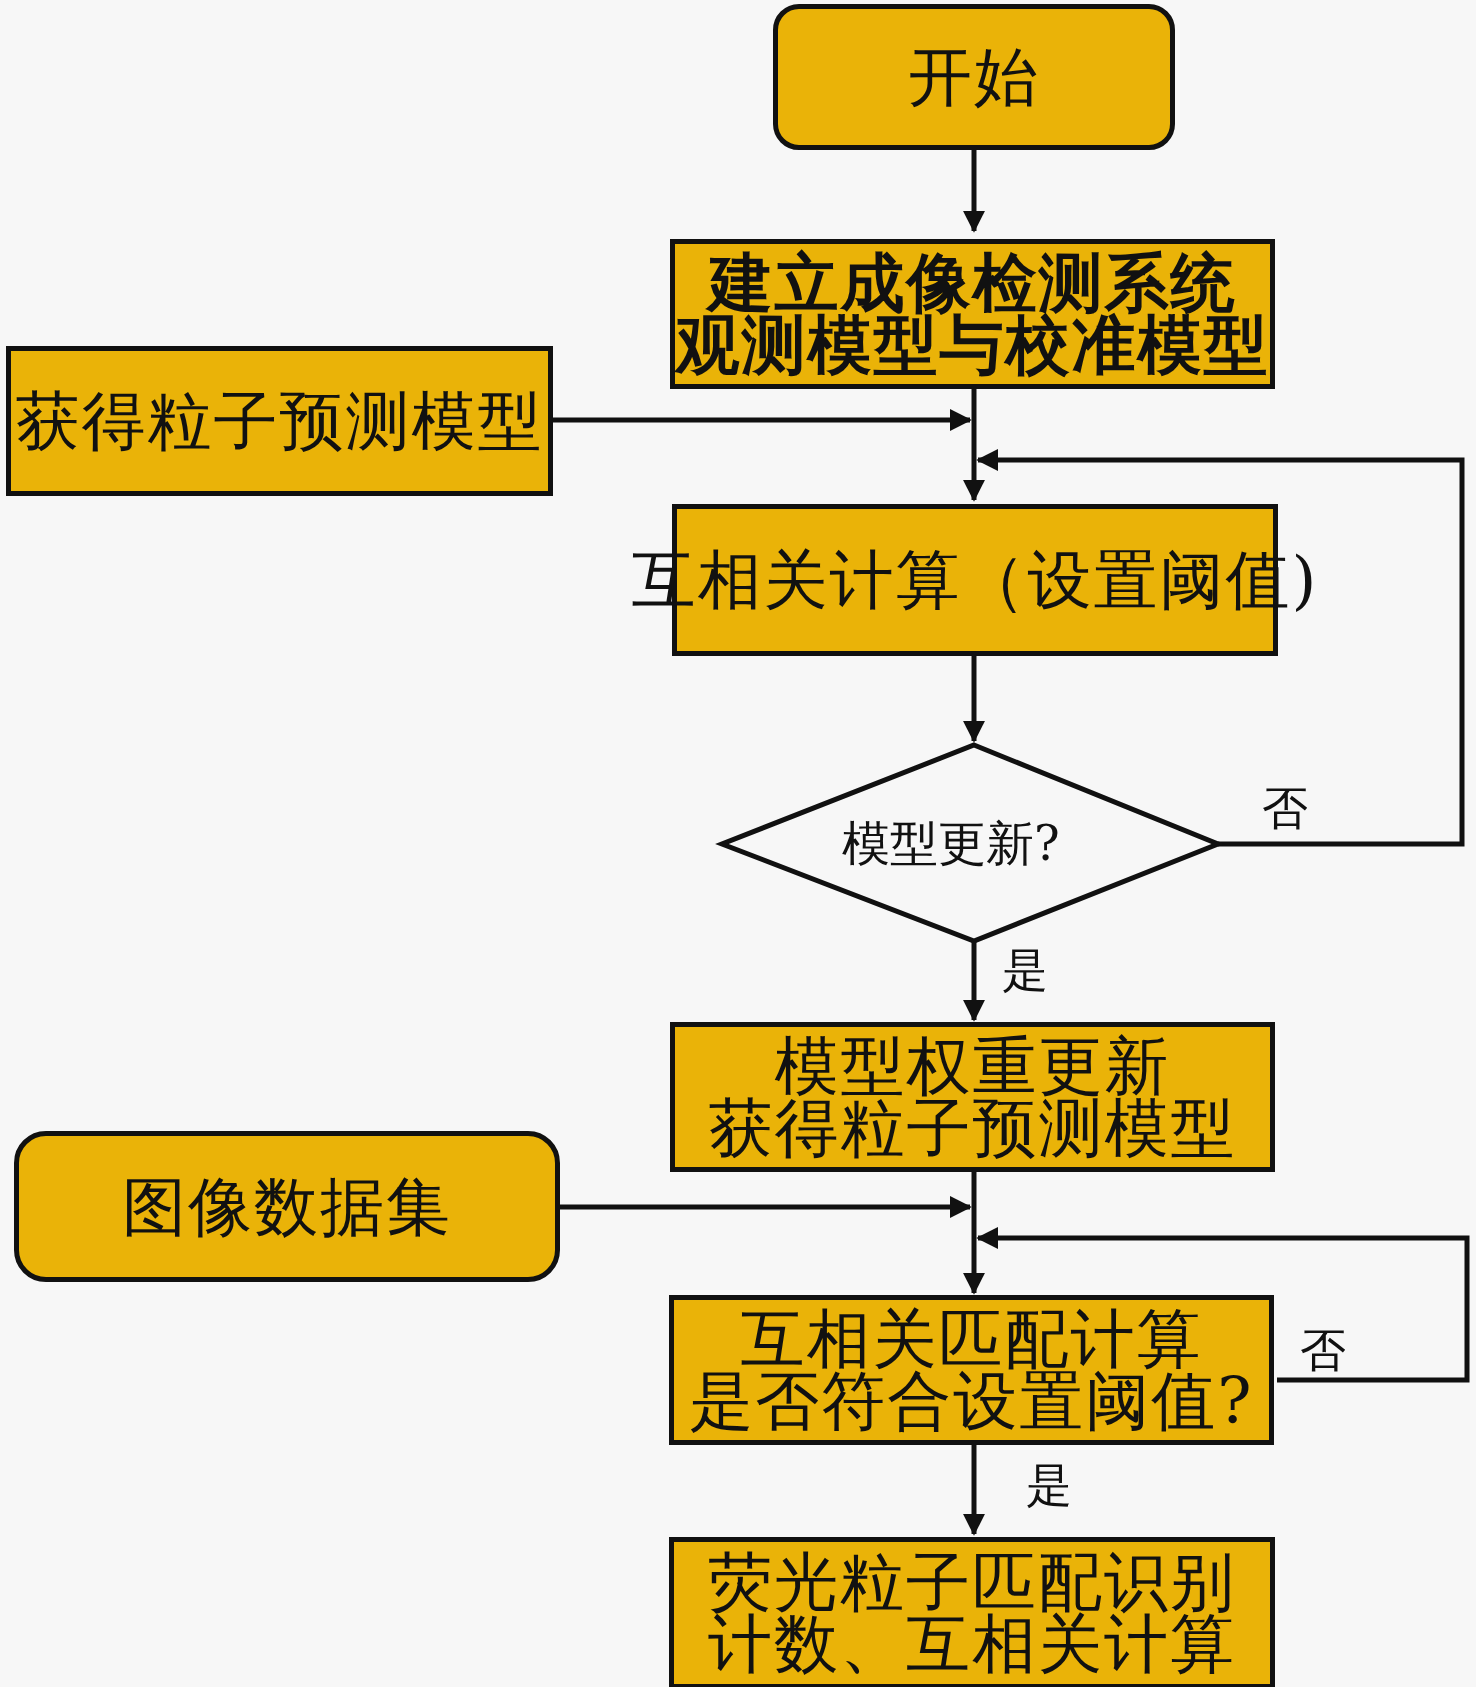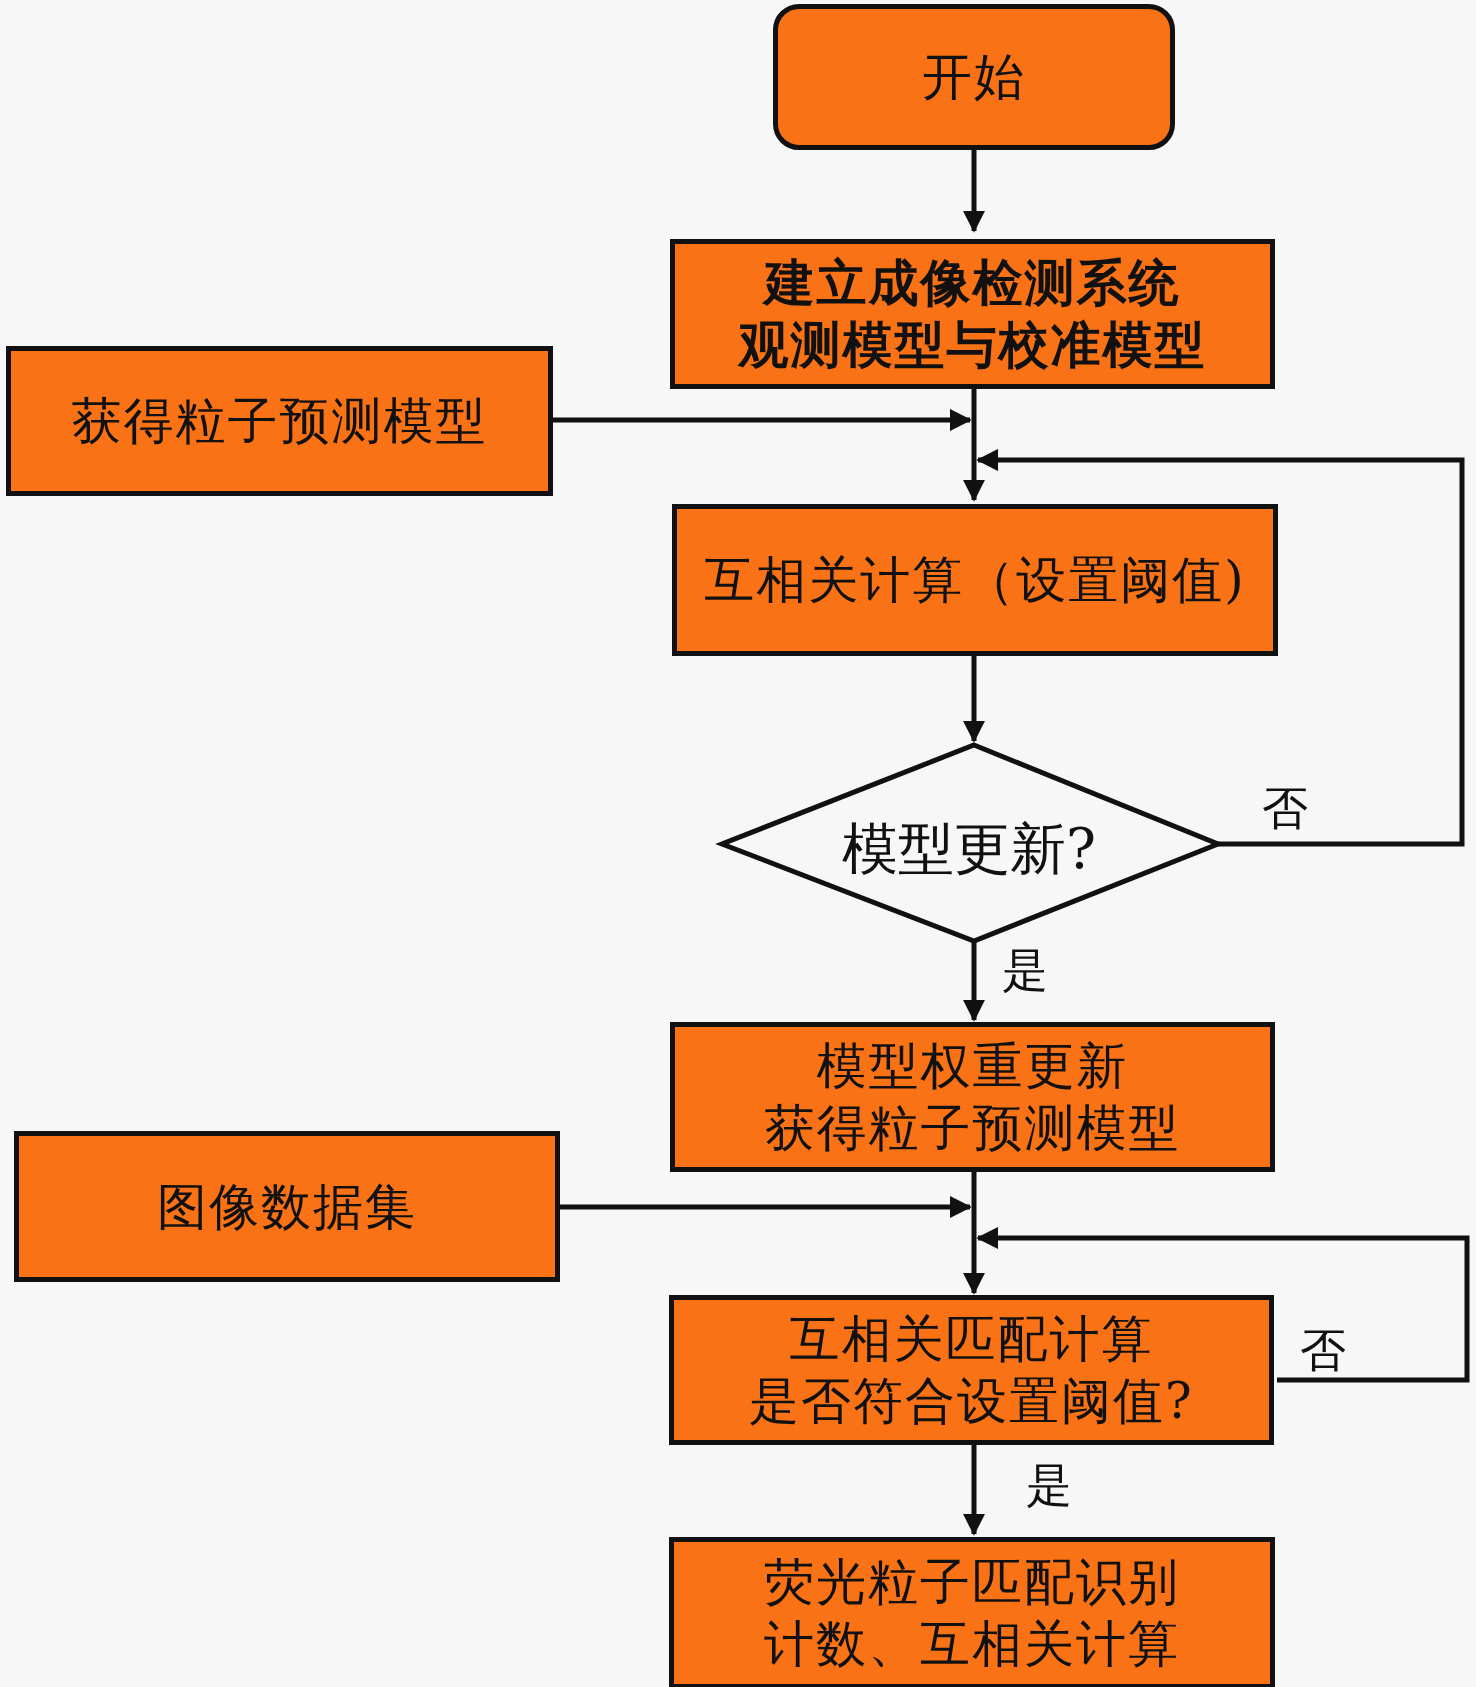--- a/index.html
+++ b/index.html
@@ -9,33 +9,33 @@
       position: relative;
       overflow: hidden;
       font-family: "DejaVu Serif", "Liberation Serif", serif;
       color: #111;
     }
     svg.edges { position: absolute; left: 0; top: 0; width: 1476px; height: 1687px; }
     .node {
       position: absolute;
       box-sizing: border-box;
       border: 5px solid #111;
-      background: #f97316;
+      background: #eab308;
       display: flex; flex-direction: column;
       align-items: center; justify-content: center;
       text-align: center;
-      font-size: 50px;
+      font-size: 64px;
       line-height: 62px;
       letter-spacing: 2px;
     }
     .node span { display: block; white-space: nowrap; }
     .start { border-radius: 26px; }
     .diamond-text {
       position: absolute;
-      font-size: 56px;
+      font-size: 48px;
       text-align: right;
       white-space: nowrap;
     }
     .lbl {
       position: absolute;
       font-size: 46px;
       white-space: nowrap;
     }
   </style>
 </head>
@@ -98,21 +98,21 @@
 </div>
 
 <div class="lbl" style="left:1262px; top:778px;">否</div>
 <div class="lbl" style="left:1002px; top:940px;">是</div>
 
 <div class="node" style="left:670px; top:1022px; width:605px; height:150px;">
   <span>模型权重更新</span>
   <span>获得粒子预测模型</span>
 </div>
 
-<div class="node" style="left:14px; top:1131px; width:546px; height:151px;">
+<div class="node" style="left:14px; top:1131px; width:546px; height:151px;border-radius:32px;">
   <span>图像数据集</span>
 </div>
 
 <div class="node" style="left:669px; top:1295px; width:605px; height:150px;">
   <span>互相关匹配计算</span>
   <span>是否符合设置阈值?</span>
 </div>
 
 <div class="lbl" style="left:1300px; top:1320px;">否</div>
 <div class="lbl" style="left:1026px; top:1455px;">是</div>

